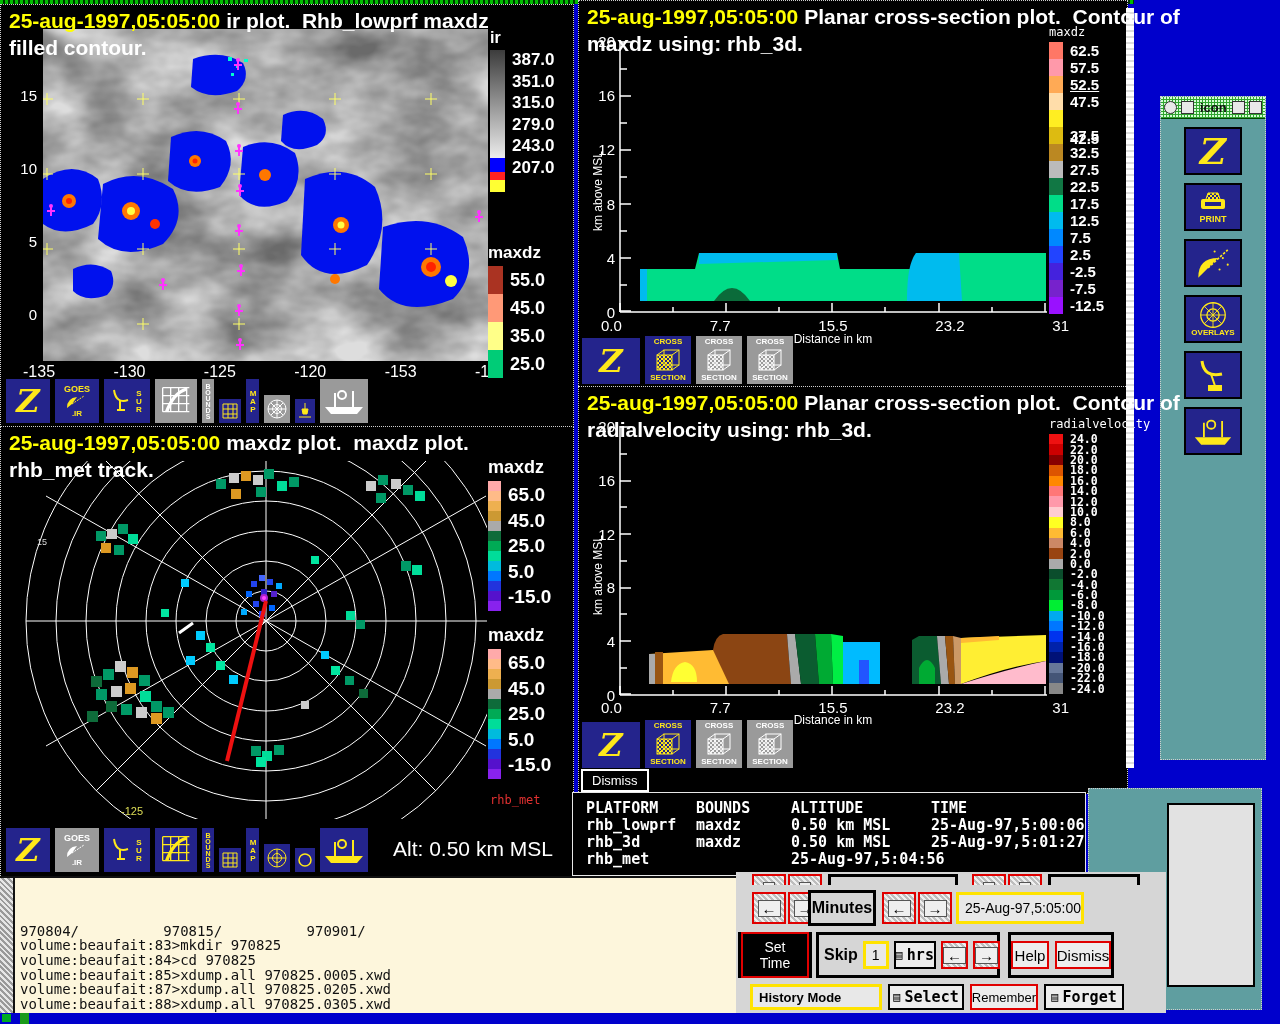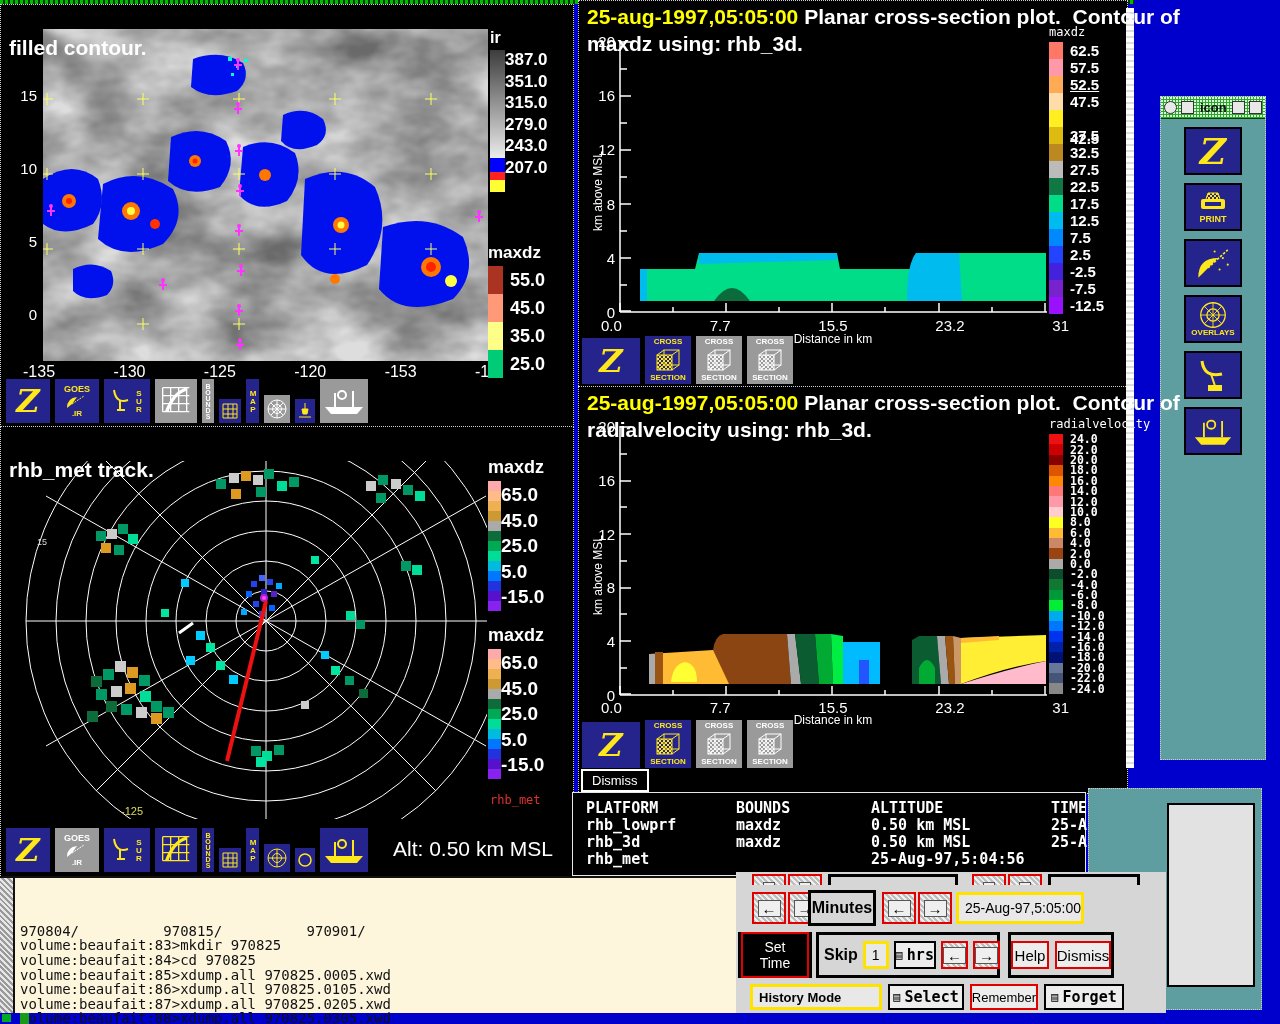--- a/index.html
+++ b/index.html
@@ -14,21 +14,21 @@
   .ptitle2{position:absolute;left:8px;top:31px;font-size:21px;font-weight:bold;color:#fff;white-space:pre;z-index:5;}
   
   .cb{position:absolute;}
   .cb-label{font-size:16px;font-weight:bold;color:#fff;margin-bottom:3px;}
   .cb-label.small{font-size:12px;font-weight:normal;font-family:"DejaVu Sans Mono",monospace;}
   .cb-row{display:flex;align-items:center;}
   .cb-sw{width:14px;height:100%;flex:none;}
   .cb-val{margin-left:7px;font-weight:bold;color:#fff;white-space:nowrap;}
   .cb-strip{display:flex;flex-direction:column;width:13px;}
   .cb-strip>div{flex:1;}
-  .cb-vcol{display:flex;flex-direction:column;justify-content:space-between;font-weight:bold;}
+  .cb-vcol{display:flex;flex-direction:column;justify-content:space-between;margin-left:7px;font-weight:bold;}
   
   .ytcol{position:absolute;display:flex;flex-direction:column;justify-content:space-between;
          text-align:right;font-size:15px;color:#fff;}
   .xtrow{position:absolute;display:flex;justify-content:space-between;font-size:15px;color:#fff;}
   .axlab{position:absolute;font-size:12px;color:#fff;text-align:center;}
   .ylab-rot{position:absolute;font-size:12px;color:#fff;transform:rotate(-90deg);transform-origin:left top;white-space:nowrap;}
   
   .tbar{position:absolute;display:flex;align-items:flex-end;gap:3px;}
   .tbtn{border:1px solid #000;box-sizing:border-box;display:flex;flex-direction:column;
         align-items:center;justify-content:center;overflow:hidden;flex:none;cursor:pointer;}
@@ -46,21 +46,21 @@
      background-image:radial-gradient(circle at 1px 1px,#d8ffd8 .7px,transparent 1px);background-size:3px 3px;
      display:flex;align-items:center;gap:4px;padding:0 3px;border-bottom:1px solid #004400;}
   .tb-btn{background:#e8e8e8;border:1px solid #333;box-sizing:border-box;flex:none;cursor:pointer;}
   #icon-title{font-size:13px;font-weight:bold;color:#111;flex:1 1 auto;text-align:left;padding-left:2px;}
   .palette-btn{display:block;width:58px;height:48px;margin:8px auto 0 auto;background:#24248c;color:#ffe81a;
      border:2px solid #000;box-sizing:border-box;display:flex;flex-direction:column;align-items:center;justify-content:center;cursor:pointer;}
   .pal-lab{font-size:9px;font-weight:bold;line-height:1;}
   
   #win-table{left:572px;top:792px;width:514px;height:84px;background:#000;border:1px solid #e8e8e8;box-sizing:border-box;}
   .trow{display:grid;grid-template-columns:110px 95px 140px auto;padding-left:13px;
-        font-family:"DejaVu Sans Mono",monospace;font-size:15px;font-weight:bold;color:#fff;line-height:17px;white-space:nowrap;gap:40px;}
+        font-family:"DejaVu Sans Mono",monospace;font-size:15px;font-weight:bold;color:#fff;line-height:17px;white-space:nowrap;}
   
   #win-term{left:0;top:876px;width:740px;height:137px;background:#fdf6dc;border-top:2px solid #111;box-sizing:border-box;}
   #term-scroll{position:absolute;left:0;top:0;width:13px;height:100%;border-right:2px solid #111;
      background:repeating-linear-gradient(45deg,#9a9a9a 0 2px,#e6e6e6 2px 4px);cursor:pointer;}
   #term-text{position:absolute;left:20px;top:2px;font-family:"DejaVu Sans Mono",monospace;
      font-size:14px;line-height:14.6px;color:#111;white-space:pre;}
   #term-cursor{display:inline-block;width:9px;height:13px;background:#1a9a1a;vertical-align:middle;}
   
   #win-ctrl{left:736px;top:872px;width:430px;height:141px;background:#d6d6d6;color:#111;}
   .abtn{position:absolute;width:34px;height:32px;border:2px solid #e00000;box-sizing:border-box;
@@ -113,20 +113,21 @@
           <rect x="-4" y="-1" width="8" height="2"></rect>
           <circle cy="-5" r="2"></circle>
       </g>
       <g id="ypl" stroke="#ffff66" stroke-width="1">
           <path d="M-6 0H6M0 -6V6" fill="none"></path>
         </g>
     </defs>
   </svg>
 
   <section class="win dotb" id="win-ir" style="left:0;top:4px;width:572px;height:421px;">
+    <div class="ptitle"><span class="t-time">25-aug-1997,05:05:00</span><span class="t-rest"> ir plot.  Rhb_lowprf maxdz</span></div>
     <div class="ptitle2">filled contour.</div>
 
     <svg style="position:absolute;left:42px;top:24px" width="445" height="332" viewBox="0 0 445 332">
       <defs>
         <filter id="clouds" x="0" y="0" width="100%" height="100%">
           <feTurbulence type="fractalNoise" baseFrequency="0.012 0.02" numOctaves="4" seed="7" result="n"></feTurbulence>
           <feColorMatrix in="n" type="matrix" values="0 0 0 0 0.72  0 0 0 0 0.72  0 0 0 0 0.72  0 0 0 1.6 -0.25"></feColorMatrix>
         </filter>
       </defs>
       <rect width="445" height="332" fill="#6a6a6a"></rect>
@@ -319,20 +320,21 @@
         <svg width="42" height="32" viewBox="0 0 42 32">
             <path d="M2 22 h38 l-6 7 H8 Z" fill="currentColor"></path>
             <path d="M12 22 V8 M30 22 V6" stroke="currentColor" stroke-width="2"></path>
             <circle cx="19" cy="10" r="4" stroke="currentColor" fill="none" stroke-width="2"></circle>
           </svg>
       </div>
     </div>
   </section>
 
   <section class="win dotb" id="win-radar" style="left:0;top:426px;width:572px;height:450px;">
+    <div class="ptitle"><span class="t-time">25-aug-1997,05:05:00</span><span class="t-rest"> maxdz plot.  maxdz plot.</span></div>
     <div class="ptitle2">rhb_met track.</div>
 
     <svg style="position:absolute;left:0;top:34px;" width="486" height="358" viewBox="0 0 486 358">
       <g stroke="#ffffff" stroke-width="1" fill="none">
         <circle cx="265" cy="160" r="30"></circle>
           <circle cx="265" cy="160" r="60"></circle>
           <circle cx="265" cy="160" r="90"></circle>
         <circle cx="265" cy="160" r="120"></circle>
           <circle cx="265" cy="160" r="150"></circle>
           <circle cx="265" cy="160" r="180"></circle>
@@ -1013,21 +1015,21 @@
   </section>
 
   <section class="win dotb" id="win-ctrlbg">
     <div id="ctrlbg-panel"></div>
   </section>
 
   <section class="win" id="win-term">
     <div id="term-scroll"></div>
     <div id="term-text">
       
-    <div>970804/          970815/          970901/</div><div>volume:beaufait:83&gt;mkdir 970825</div><div>volume:beaufait:84&gt;cd 970825</div><div>volume:beaufait:85&gt;xdump.all 970825.0005.xwd</div><div>volume:beaufait:86&gt;xdump.all 970825.0105.xwd</div><div>volume:beaufait:87&gt;xdump.all 970825.0205.xwd</div><div>volume:beaufait:88&gt;xdump.all 970825.0305.xwd</div></div>
+    <div>970804/          970815/          970901/</div><div>volume:beaufait:83&gt;mkdir 970825</div><div>volume:beaufait:84&gt;cd 970825</div><div>volume:beaufait:85&gt;xdump.all 970825.0005.xwd</div><div>volume:beaufait:87&gt;xdump.all 970825.0205.xwd</div><div>volume:beaufait:88&gt;xdump.all 970825.0305.xwd</div></div>
     <span id="term-cursor" style="position:absolute;left:20px;top:135px;"></span>
   </section>
 
   <section class="win" id="win-ctrl">
 
     <div style="position:absolute;left:0;top:0;width:430px;height:13px;overflow:hidden;">
       <div class="abtn" style="left:16px;top:2px;">
           <span>&nbsp;</span>
         </div>
       <div class="abtn" style="left:52px;top:2px;">

